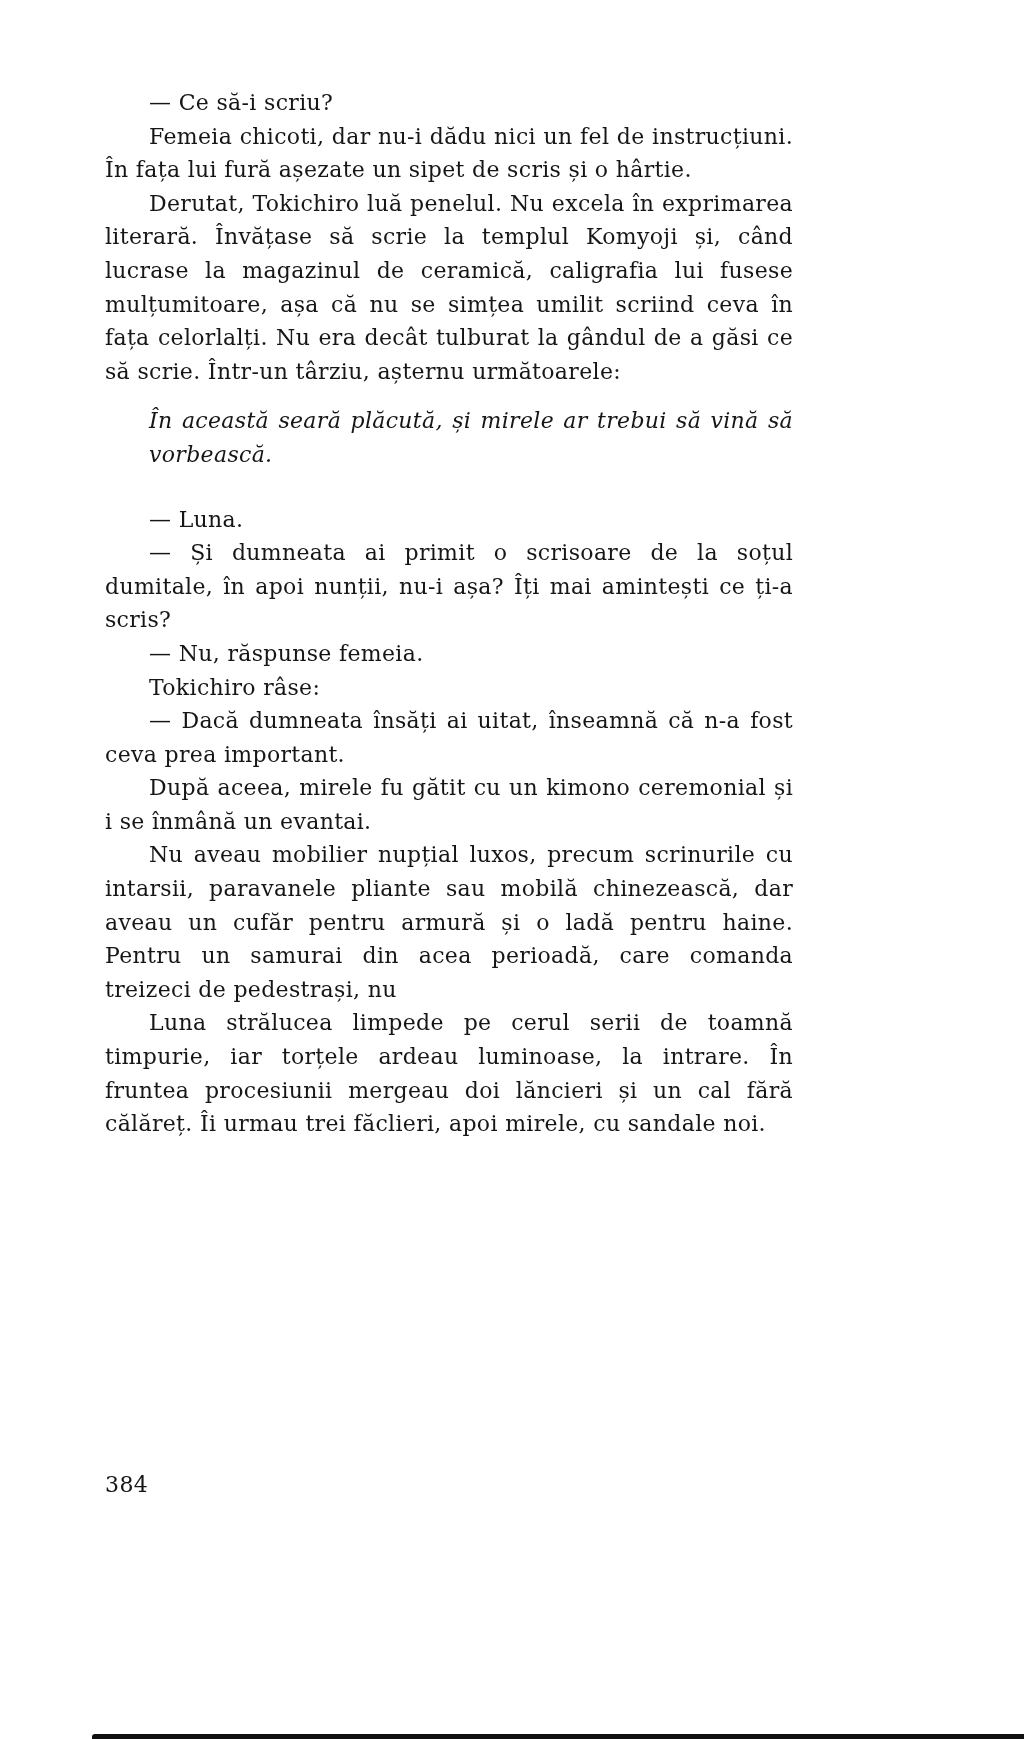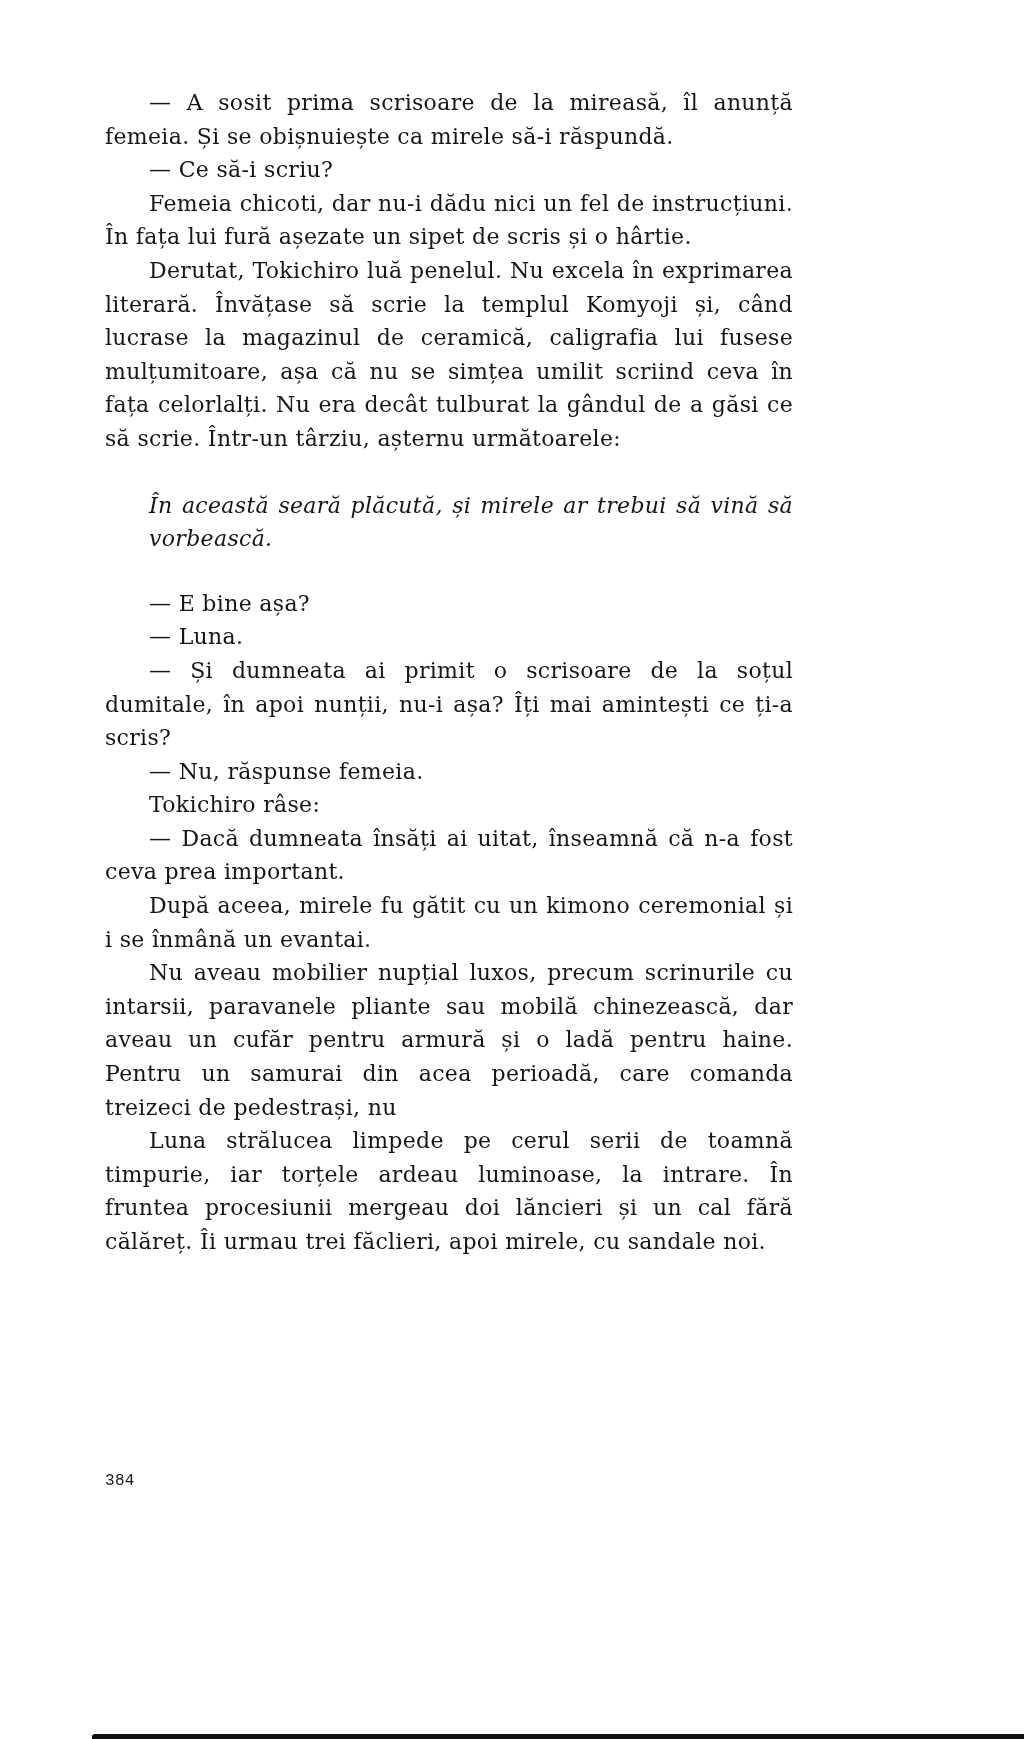--- a/index.html
+++ b/index.html
@@ -29,55 +29,52 @@
     font-size: 22px;
     line-height: 33.6px;
     text-align: justify;
     letter-spacing: 0.015em;
   }
   .para {
     margin: 0;
     text-indent: 44px;
   }
   .para.quote {
-    margin: 33px 0 31px 0;
+    margin: 16px 0 31px 0;
     padding-left: 44px;
     text-indent: 0;
     font-style: italic;
   }
   .page-number {
     position: absolute;
     left: 105px;
     top: 1472px;
-    font-size: 16px;
+    font-size: 22px;
     letter-spacing: 0.02em;
-    font-family: Liberation Mono, monospace;
   }
   .bottom-edge {
     position: absolute;
     left: 92px;
     right: 0;
     bottom: 0;
     height: 5px;
     background: #101010;
     border-top-left-radius: 3px;
   }
 </style>
 </head>
 <body>
 
 <div class="page">
 
   <div class="text-block">
-    <p class="para">— A sosit prima scrisoare de la mireasă, îl anunță femeia. Și se obișnuiește ca mirele să-i răspundă.</p>
     <p class="para">— Ce să-i scriu?</p>
     <p class="para">Femeia chicoti, dar nu-i dădu nici un fel de instrucțiuni. În fața lui fură așezate un sipet de scris și o hârtie.</p>
     <p class="para">Derutat, Tokichiro luă penelul. Nu excela în exprimarea literară. Învățase să scrie la templul Komyoji și, când lucrase la magazinul de ceramică, caligrafia lui fusese mulțumitoare, așa că nu se simțea umilit scriind ceva în fața celorlalți. Nu era decât tulburat la gândul de a găsi ce să scrie. Într-un târziu, așternu următoarele:</p>
     <p class="para quote">În această seară plăcută, și mirele ar trebui să vină să vorbească.</p>
-    <p class="para">— E bine așa?</p>
     <p class="para">— Luna.</p>
     <p class="para">— Și dumneata ai primit o scrisoare de la soțul dumitale, în apoi nunții, nu-i așa? Îți mai amintești ce ți-a scris?</p>
     <p class="para">— Nu, răspunse femeia.</p>
     <p class="para">Tokichiro râse:</p>
     <p class="para">— Dacă dumneata însăți ai uitat, înseamnă că n-a fost ceva prea important.</p>
     <p class="para">După aceea, mirele fu gătit cu un kimono ceremonial și i se înmână un evantai.</p>
     <p class="para">Nu aveau mobilier nupțial luxos, precum scrinurile cu intarsii, paravanele pliante sau mobilă chinezească, dar aveau un cufăr pentru armură și o ladă pentru haine. Pentru un samurai din acea perioadă, care comanda treizeci de pedestrași, nu</p>
     <p class="para">Luna strălucea limpede pe cerul serii de toamnă timpurie, iar torțele ardeau luminoase, la intrare. În fruntea procesiunii mergeau doi lăncieri și un cal fără călăreț. Îi urmau trei făclieri, apoi mirele, cu sandale noi.</p>
   </div>
 

